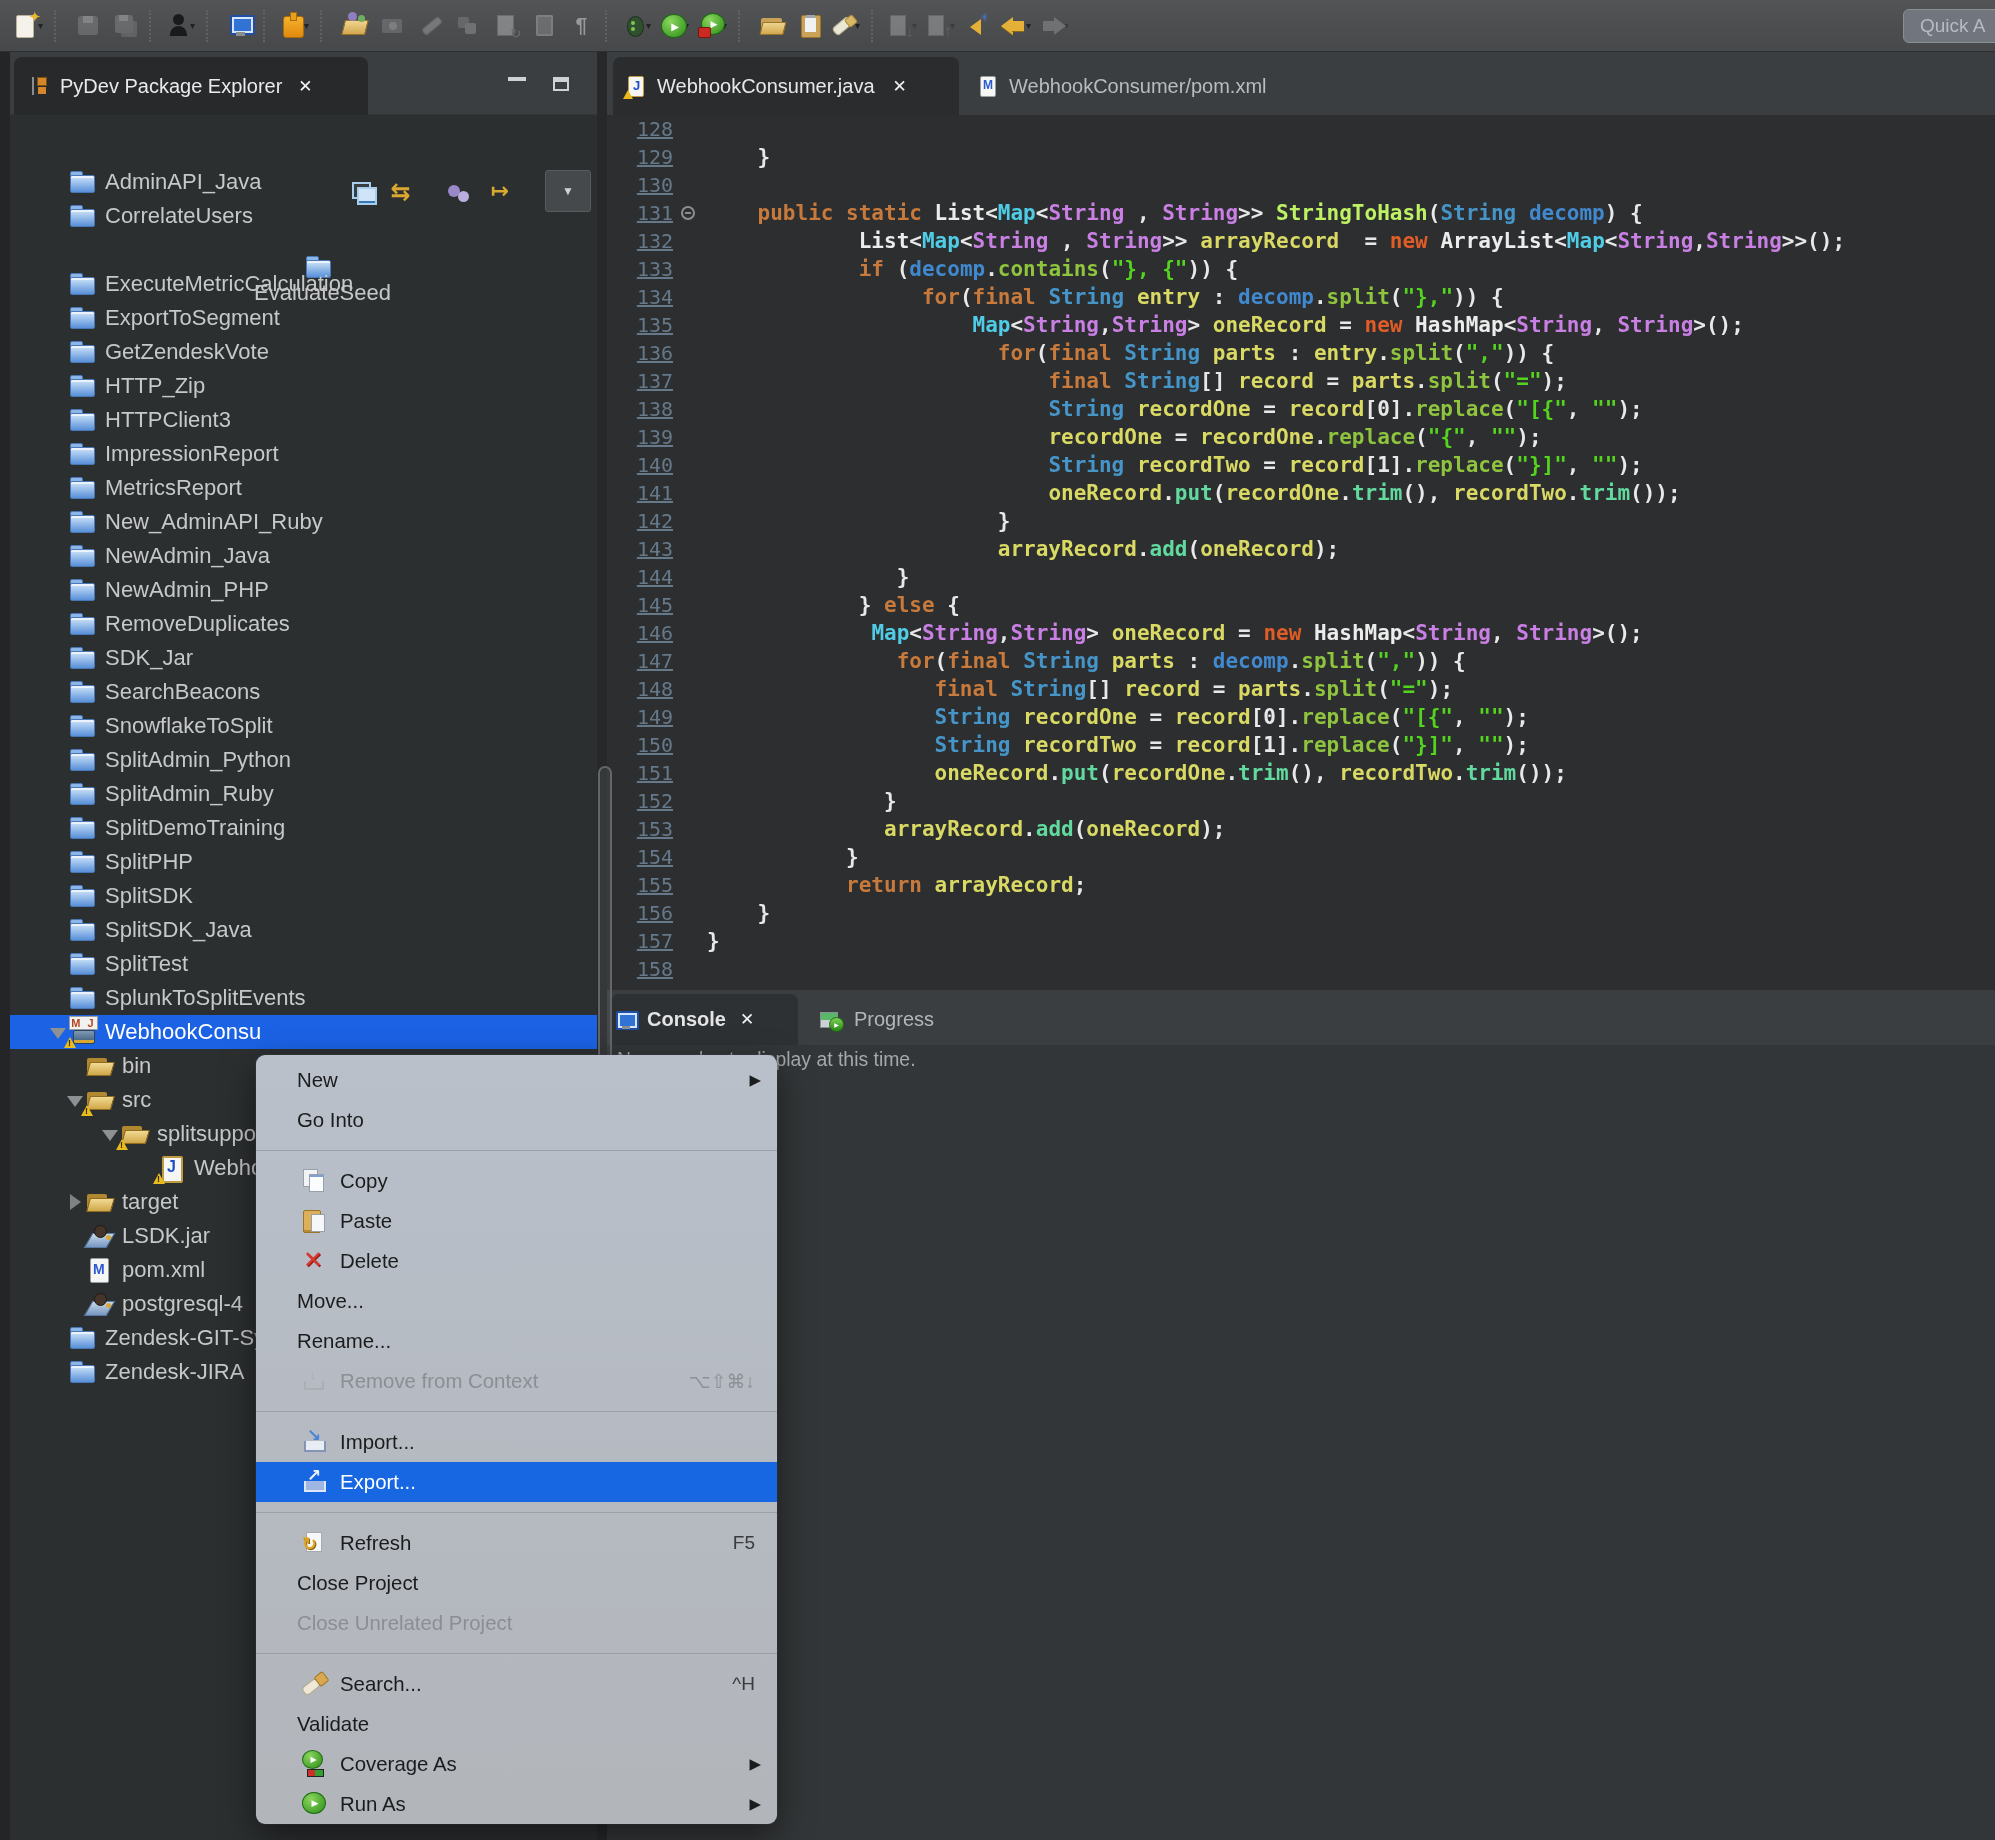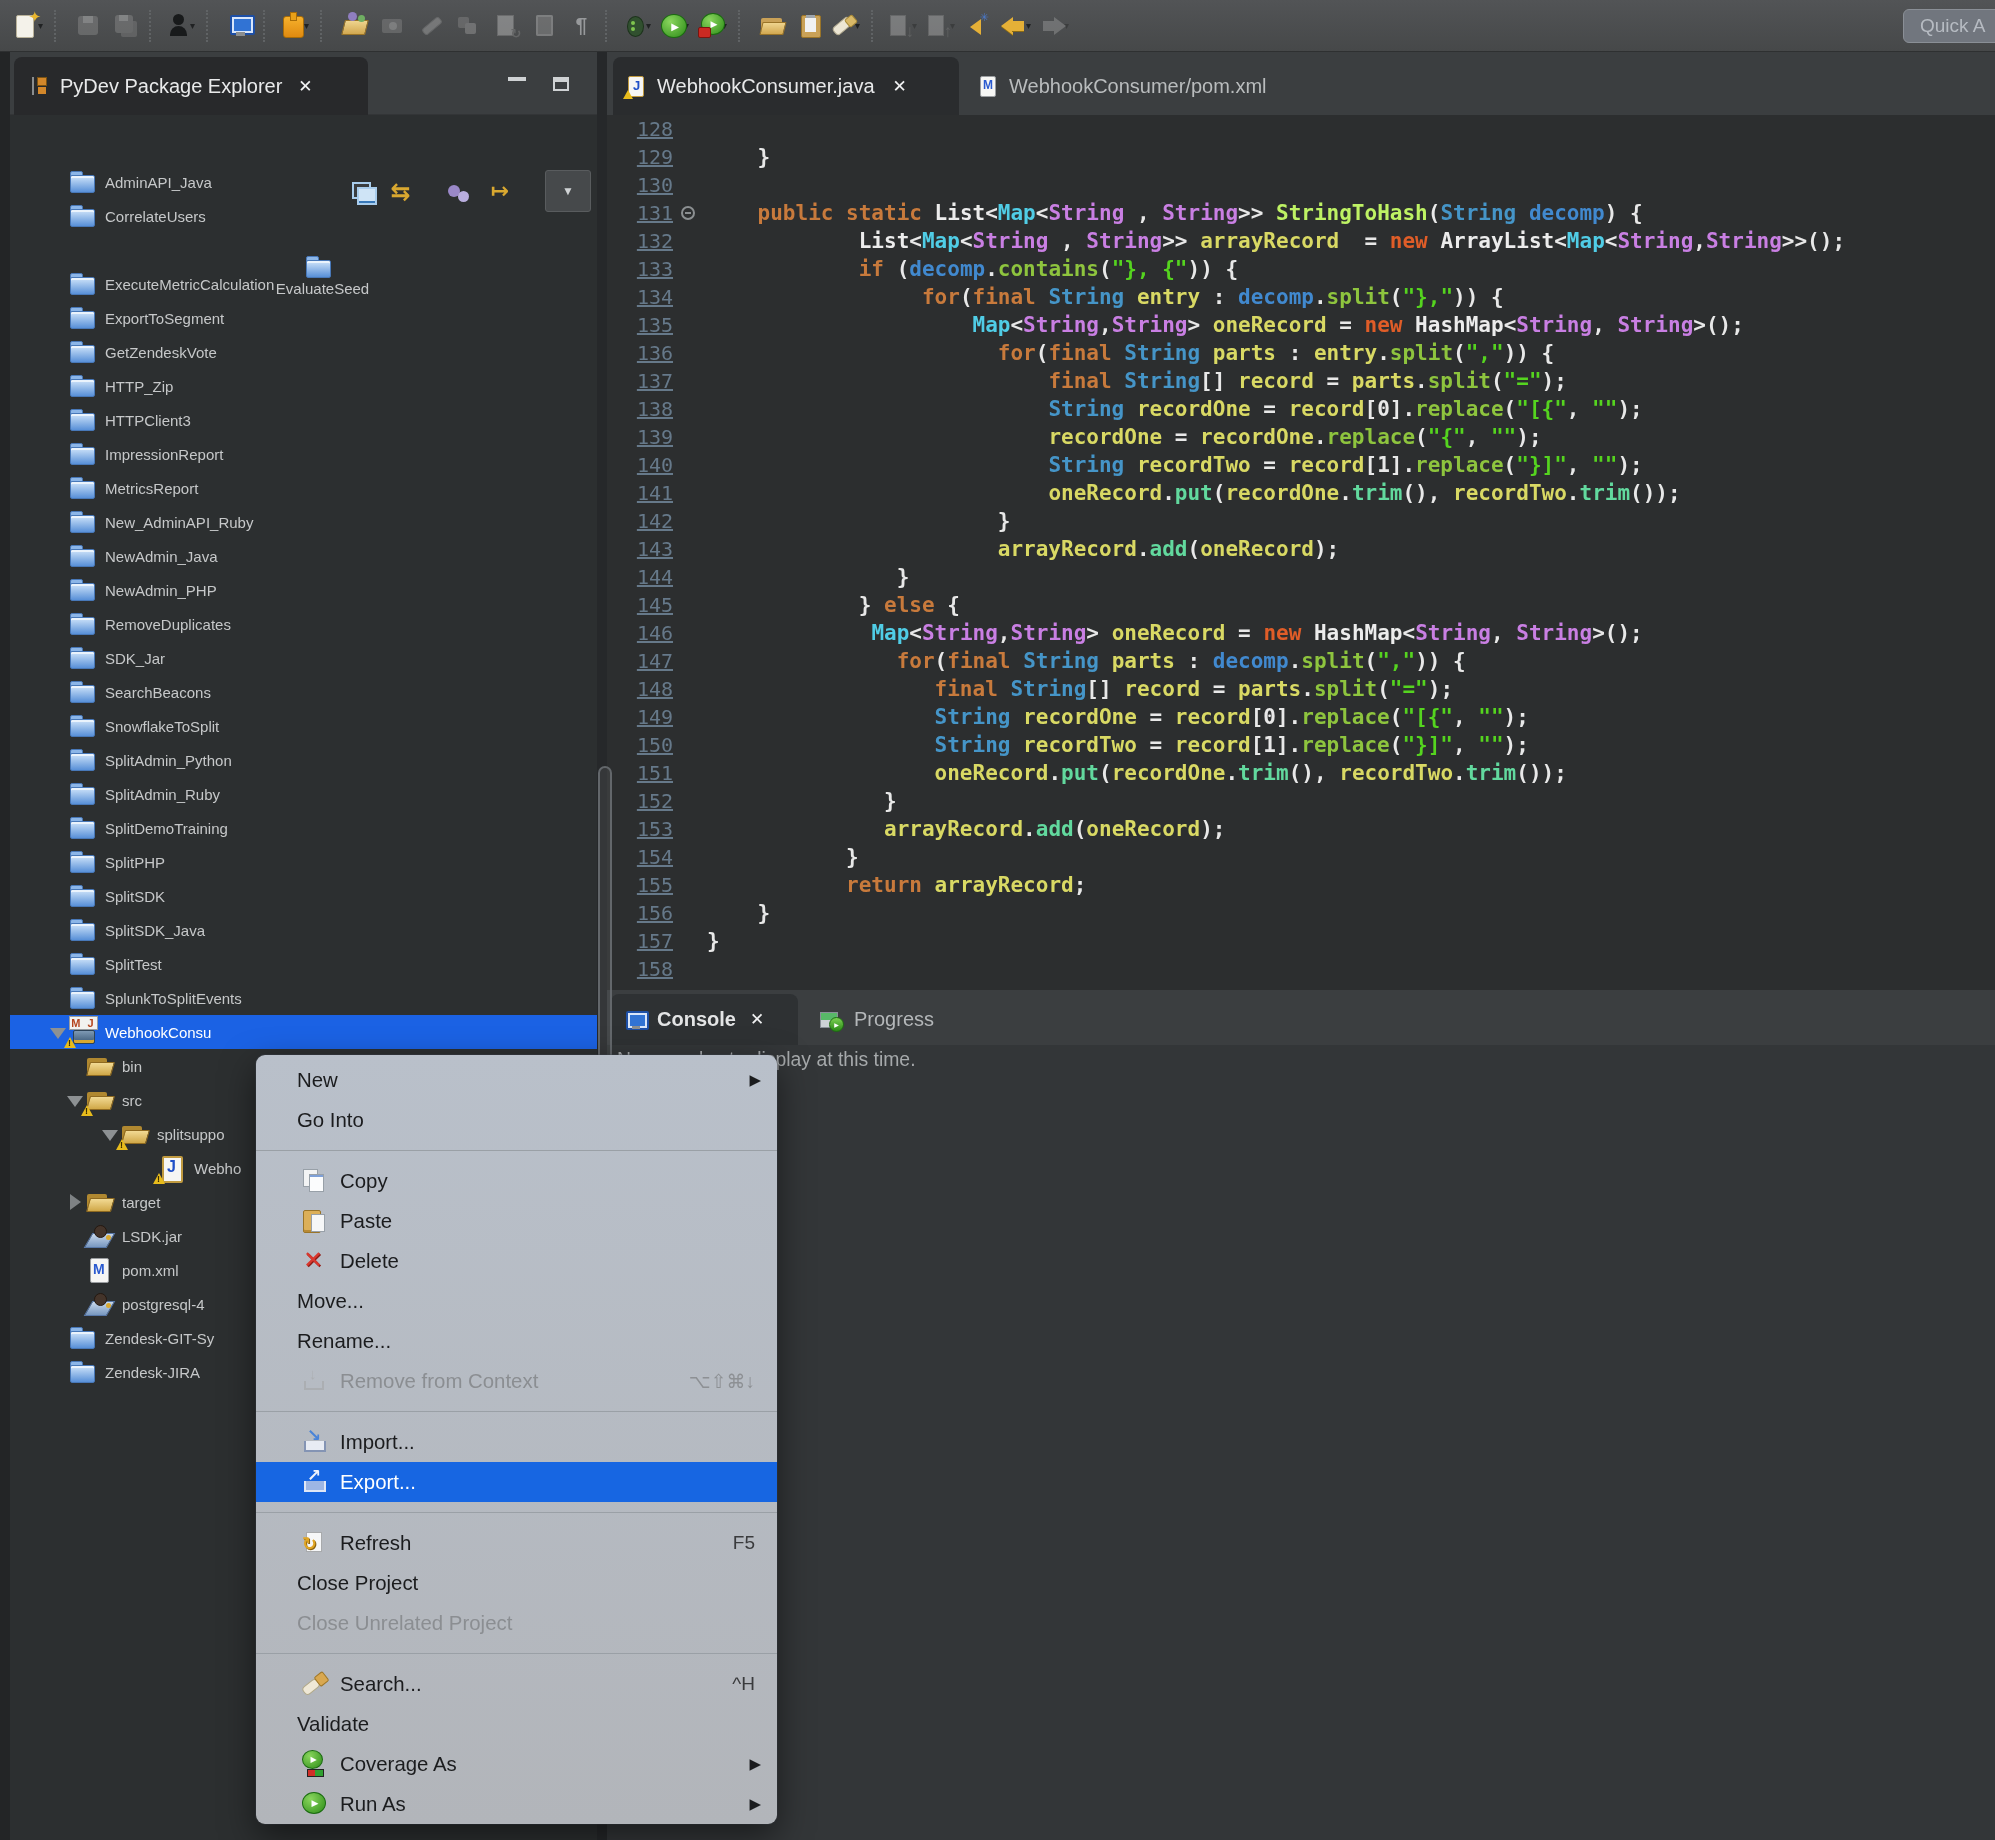--- a/index.html
+++ b/index.html
@@ -91,21 +91,21 @@
   .vi-pack::after{content:"";position:absolute;left:15px;top:13px;width:11px;height:11px;border-radius:50%;background:#b9aede;}
   .vi-link{color:#d9a830;font-size:22px;font-weight:bold;}
   .vi-link::before{content:"↦";}
   .vmenu{position:absolute;left:535px;top:55px;width:46px;height:42px;background:#46494b;border:1px solid #595c5e;border-radius:3px;
          display:flex;align-items:center;justify-content:center;color:#d0d3d5;font-size:12px;}
   .vmenu::before{content:"▼";}
   
   .tree{position:absolute;left:0;top:113px;width:587px;}
   .trow{height:34px;display:flex;align-items:center;position:relative;}
   .trow.sel{background:#1b62e4;}
-  .trow .lbl{color:#c6c8c9;font-size:15px;white-space:nowrap;}
+  .trow .lbl{color:#c6c8c9;font-size:22px;white-space:nowrap;}
   .trow.sel .lbl{color:#ffffff;}
   .tw{width:21px;height:34px;flex:0 0 21px;position:relative;}
   .tw.down::before{content:"";position:absolute;left:2px;top:13px;border-left:8px solid transparent;border-right:8px solid transparent;border-top:11px solid #8d9193;}
   .tw.right::before{content:"";position:absolute;left:5px;top:9px;border-top:8px solid transparent;border-bottom:8px solid transparent;border-left:11px solid #7e8284;}
   .fi{position:relative;width:26px;height:26px;flex:0 0 26px;margin-right:10px;}
   .fi-folder-blue::before{content:"";position:absolute;left:1px;top:2px;width:11px;height:6px;background:#8cb6e8;border:1px solid #4878b8;border-radius:2px 2px 0 0;}
   .fi-folder-blue::after{content:"";position:absolute;left:1px;top:6px;width:23px;height:16px;background:linear-gradient(#cfe4fa,#5890d8);border:1px solid #4878b8;border-radius:2px;box-shadow:inset 0 2px 0 #eaf3fc;}
   .fi-folder-open::before{content:"";position:absolute;left:1px;top:5px;width:20px;height:14px;background:#b08830;border-radius:2px;}
   .fi-folder-open::after{content:"";position:absolute;left:2px;top:9px;width:23px;height:12px;background:linear-gradient(#f2da94,#d0a848);border:1px solid #8f6a20;transform:skewX(-16deg);border-radius:1px;}
   .fi-java-file::before{content:"";position:absolute;left:4px;top:1px;width:17px;height:23px;background:#f6f6f4;border:2px solid #c09a40;border-radius:2px;}
@@ -141,21 +141,21 @@
   .foldmark{position:absolute;left:4px;top:7px;width:14px;height:14px;border:2px solid #8b8f91;border-radius:50%;}
   .foldmark::after{content:"";position:absolute;left:2px;top:4px;width:6px;height:2px;background:#8b8f91;}
   .ct{white-space:pre;font:bold 21px/28px "DejaVu Sans Mono","Liberation Mono",monospace;margin-left:6px;}
   .tk-k{color:#c87a3c}.tk-k2{color:#e05d28}.tk-t{color:#4595c8}.tk-g{color:#c97fe3}.tk-m{color:#50cde6}
   .tk-c{color:#ececec}.tk-v{color:#d9d964}.tk-p{color:#4189cf}.tk-f{color:#8ec43e}.tk-f2{color:#62d99e}
   .tk-d{color:#bef264}.tk-s{color:#55d41f}.tk-w{color:#e8e8e8}
   .gutterbg{position:absolute;left:0;top:63px;width:94px;height:876px;background:#2f3233;border-right:1px solid #3e4143;z-index:-1;}
   
   .cons{position:absolute;left:607px;top:990px;width:1389px;height:851px;background:#333638;}
   .cons .strip{position:absolute;left:0;top:0;width:1389px;height:55px;background:#3b3e40;}
-  .ctab{position:absolute;left:4px;top:4px;width:187px;height:51px;background:#2e3133;border-radius:8px 8px 0 0;display:flex;align-items:center;padding-left:14px;}
+  .ctab{position:absolute;left:4px;top:4px;width:187px;height:51px;background:#2e3133;border-radius:8px 8px 0 0;display:flex;align-items:center;padding-left:4px;}
   .ctab .ttl{color:#e3e4e5;font-size:20px;font-weight:bold;margin-left:10px;}
   .ctab .x{margin-left:14px;color:#f0f1f2;font-weight:bold;font-size:17px;}
   .ptab{position:absolute;left:199px;top:4px;width:199px;height:51px;display:flex;align-items:center;padding-left:14px;}
   .ptab .ttl{color:#b4b7b9;font-size:20px;margin-left:10px;}
   .monsm{position:relative;width:22px;height:20px;flex:0 0 22px;}
   .monsm::before{content:"";position:absolute;left:1px;top:1px;width:19px;height:15px;background:#3173d4;border:2px solid #1d4fa6;border-radius:2px;box-shadow:inset 0 0 0 2px #d9e6fa;}
   .monsm::after{content:"";position:absolute;left:7px;top:16px;width:8px;height:3px;background:#8b8e90;}
   .prgi{position:relative;width:24px;height:20px;flex:0 0 24px;}
   .prgi::before{content:"";position:absolute;left:0;top:2px;width:16px;height:14px;background:#cdd2d6;box-shadow:inset 0 7px 0 #58b868;border:1px solid #8a9098;}
   .prgi::after{content:"▶";position:absolute;right:0;bottom:-2px;width:13px;height:13px;border-radius:50%;background:linear-gradient(#7cd154,#2a8816);color:#fff;font-size:6px;display:flex;align-items:center;justify-content:center;border:1px solid #1c6e10;}

